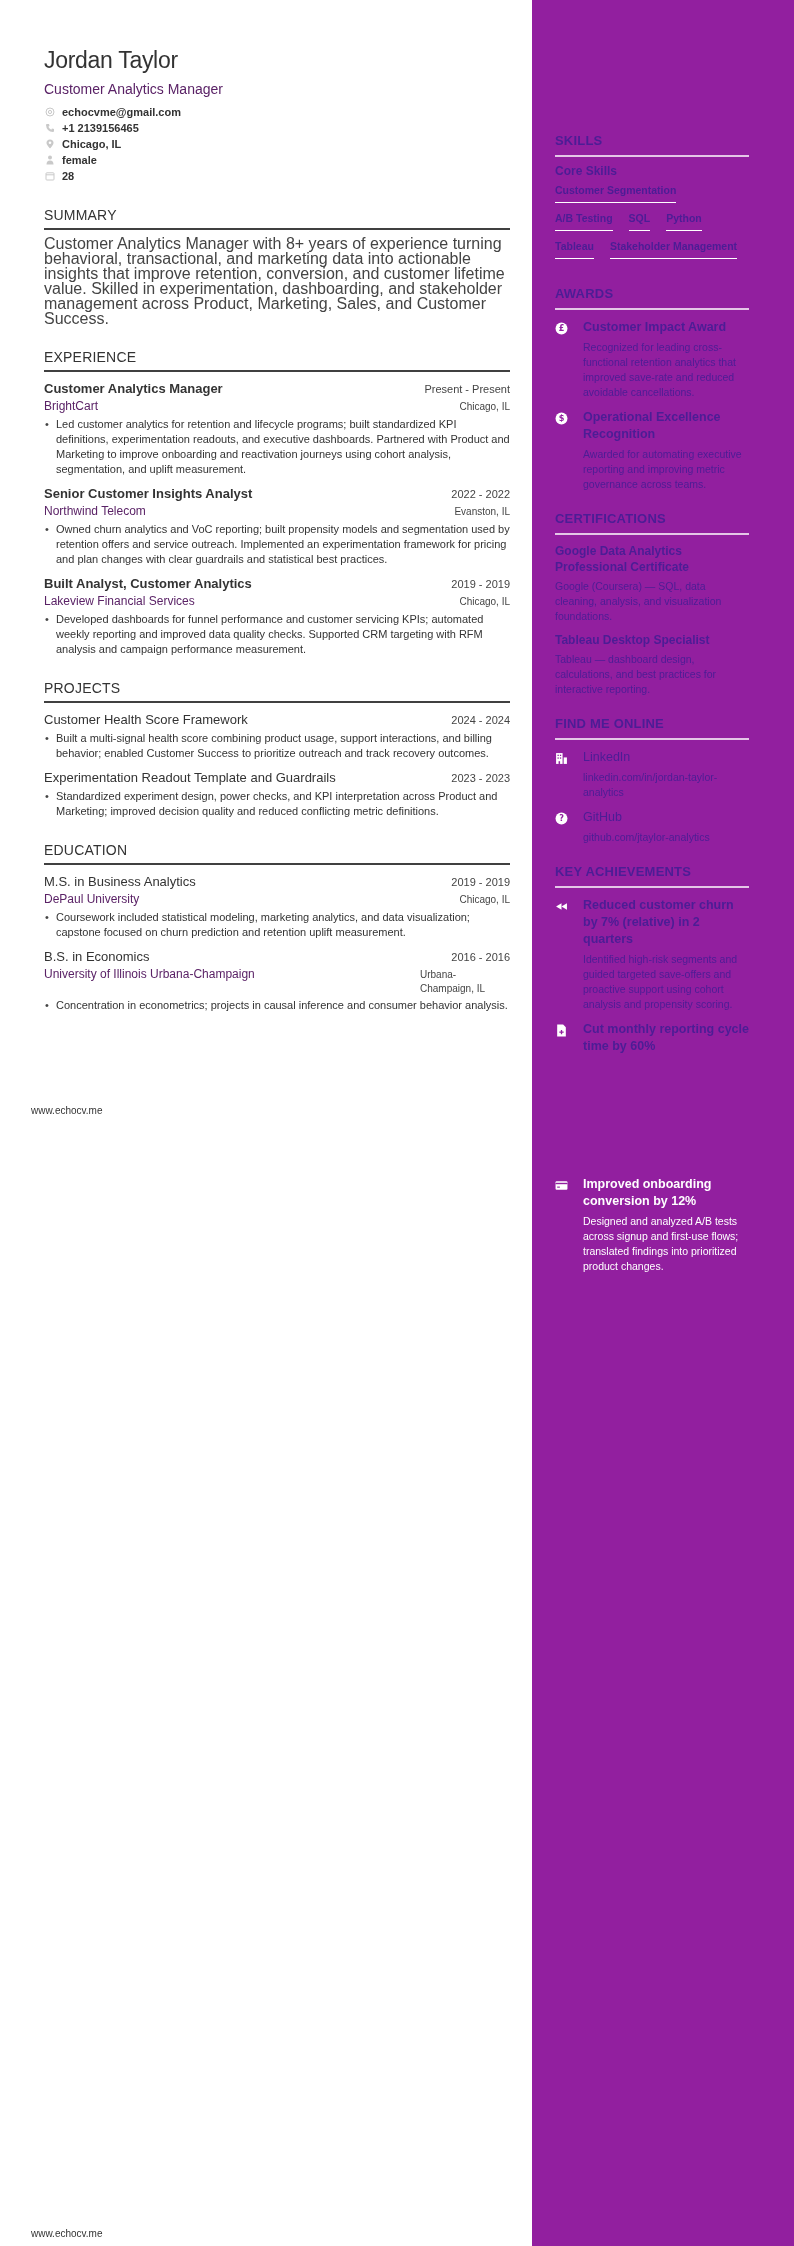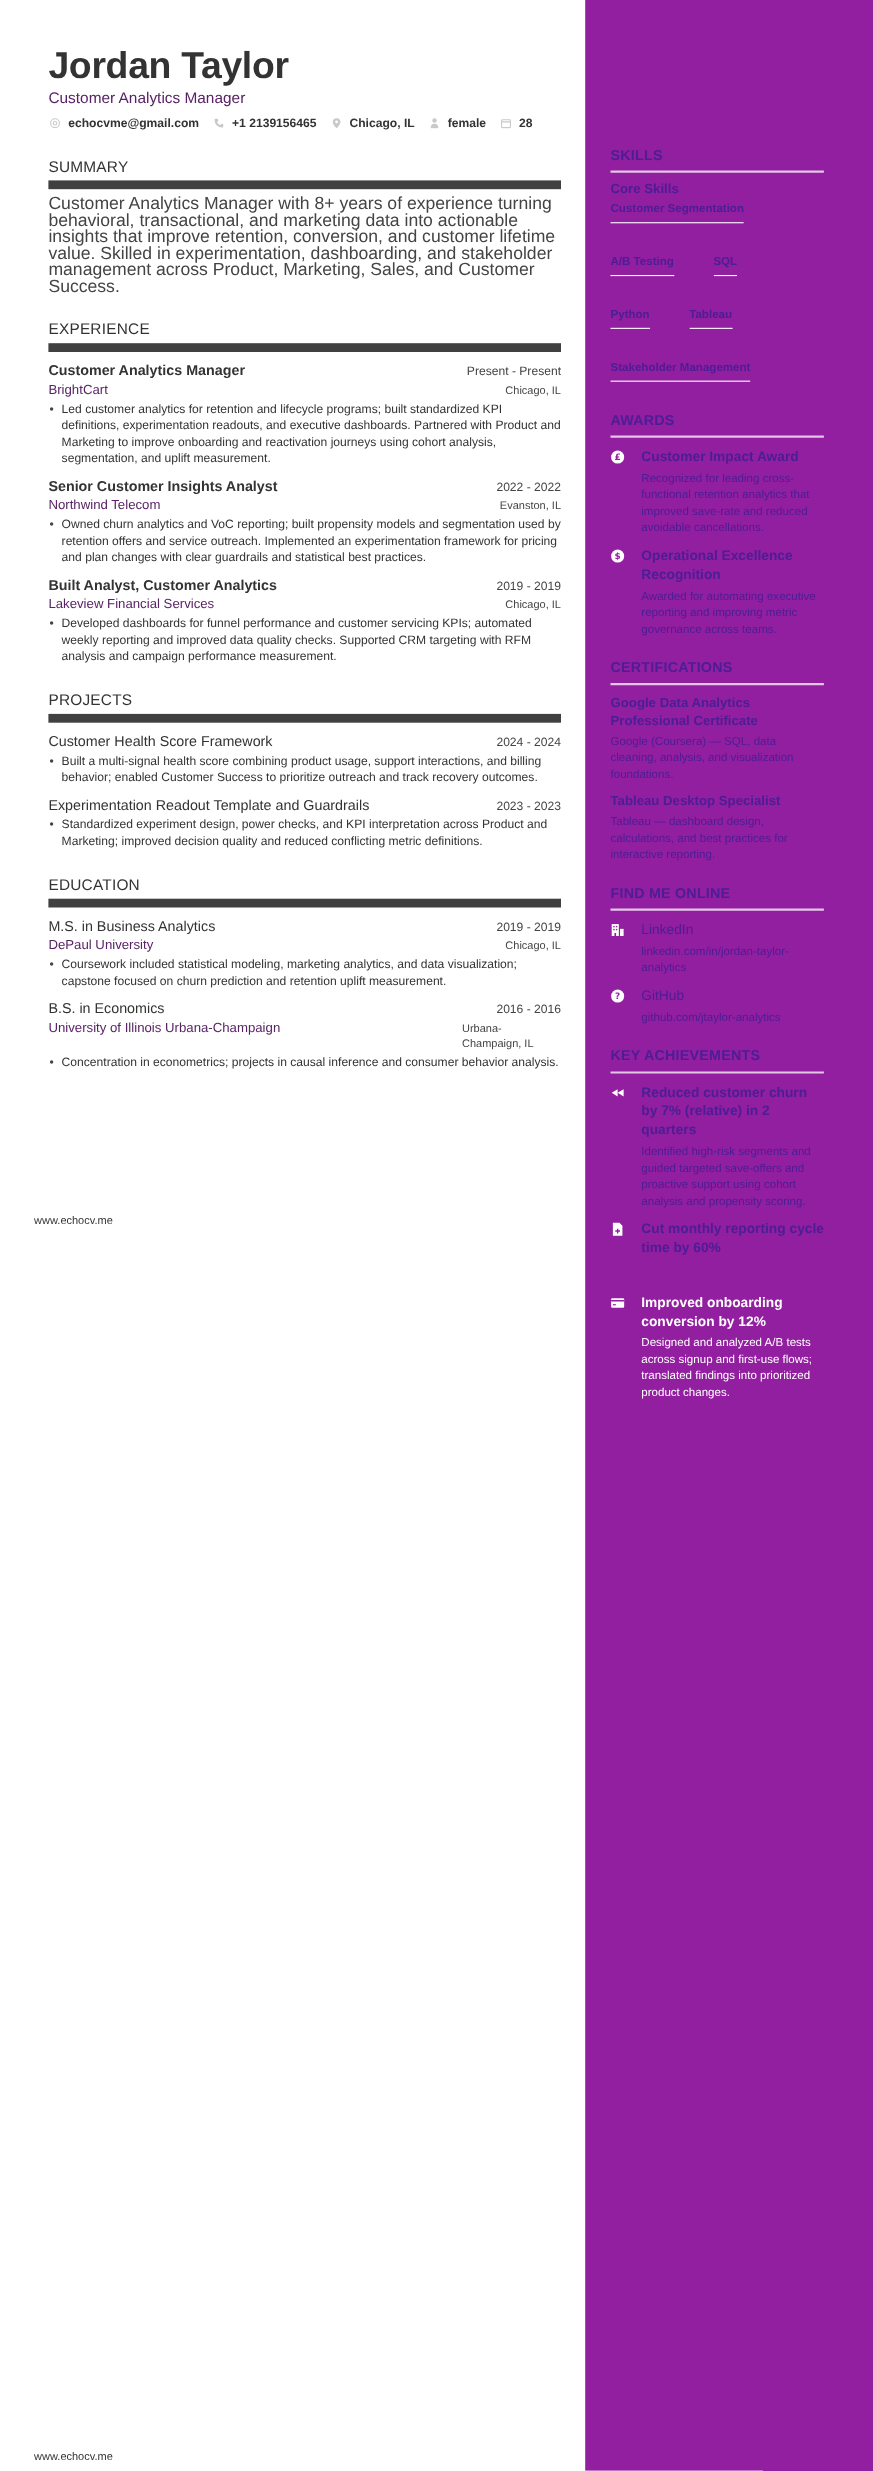--- a/index.html
+++ b/index.html
@@ -3,29 +3,29 @@
 <meta charset="utf-8">
 <style>
   * { box-sizing: border-box; margin: 0; padding: 0; }
   html, body { width: 794px; height: 2246px; background: #ffffff; }
   body { position: relative; font-family: "Liberation Sans", "DejaVu Sans", sans-serif; color: #333333; overflow: hidden; }
 
   .sidebar-bg { position: absolute; left: 532px; top: 0; width: 262px; height: 2246px; background: #921f9f; }
 
   
   .main { position: absolute; left: 44px; top: 44px; width: 466px; }
-  .name { font-size: 34px; font-weight: 700; color: #333; letter-spacing: -0.3px; line-height: 32px; }
+  .name { font-size: 23px; font-weight: 400; color: #333; letter-spacing: -0.3px; line-height: 32px; }
   .role { font-size: 14px; color: #5a2266; margin-top: 4px; line-height: 18px; }
-  .contacts { display: flex; margin-top: 6px; font-size: 11px; font-weight: 700; color: #333; line-height: 16px; }
+  .contacts { display: flex; margin-top: 6px; font-size: 11px; font-weight: 700; color: #333; line-height: 16px; flex-direction: column; }
   .contact { display: flex; align-items: center; margin-right: 12px; }
   .cicon { width: 12px; height: 12px; margin-right: 6px; display: inline-flex; align-items: center; justify-content: center; }
   .cicon svg { width: 10px; height: 10px; }
 
   .section { margin-top: 22px; }
-  .sec-title { font-size: 14px; color: #333; letter-spacing: 0.2px; line-height: 18px; padding-bottom: 4px; border-bottom: 8px solid #404040; }
+  .sec-title { font-size: 14px; color: #333; letter-spacing: 0.2px; line-height: 18px; padding-bottom: 4px; border-bottom: 2px solid #404040; }
   .summary { font-size: 16px; color: #444; line-height: 15px; margin-top: 6px; }
 
   .entry { margin-top: 8px; }
   .row { display: flex; justify-content: space-between; align-items: baseline; }
   .etitle { font-size: 13px; font-weight: 700; color: #333; line-height: 18px; }
   .ptitle { font-size: 13px; color: #333; line-height: 18px; }
   .dates { font-size: 11px; color: #444; white-space: nowrap; }
   .org { font-size: 12px; color: #5a2266; line-height: 17px; }
   .loc { font-size: 10px; color: #444; text-align: right; }
   .loc.narrow { width: 90px; text-align: left; line-height: 14px; }
@@ -33,21 +33,21 @@
   .bullets li { position: relative; padding-left: 12px; font-size: 11px; color: #333; line-height: 15px; }
   .bullets li::before { content: "•"; position: absolute; left: 1px; top: 0; color: #444; }
 
   .footer { position: absolute; left: 31px; font-size: 10px; color: #333; }
 
   
   .side { position: absolute; left: 555px; top: 132px; width: 194px; color: #4c1d95; }
   .stitle { font-size: 13px; font-weight: 700; letter-spacing: 0.2px; line-height: 18px; padding-bottom: 5px; border-bottom: 2px solid rgba(255,255,255,0.75); }
   .ssec { margin-bottom: 18px; }
   .core { font-size: 12px; font-weight: 700; margin-top: 6px; line-height: 16px; }
-  .chips { display: flex; flex-wrap: wrap; margin-top: 4px; gap: 20px; }
+  .chips { display: flex; flex-wrap: wrap; margin-top: 4px; }
   .chip { font-size: 10.5px; font-weight: 700; padding-bottom: 5px; border-bottom: 1px solid #fff; margin-right: 16px; margin-bottom: 8px; line-height: 14px; }
   .cert-name { font-size: 12px; font-weight: 700; line-height: 16px; margin-top: 8px; }
   .cert-desc { font-size: 10.5px; line-height: 15px; margin-top: 4px; }
   .ientry { display: flex; margin-top: 9px; }
   .iicon { width: 28px; flex: none; padding-top: 2px; }
   .iicon svg { width: 13px; height: 13px; }
   .ibody { flex: 1; }
   .ititle { font-size: 12.5px; font-weight: 700; line-height: 17px; }
   .idesc { font-size: 10.5px; line-height: 15px; margin-top: 4px; }
   .ilink { font-size: 10.5px; line-height: 15px; margin-top: 4px; }

